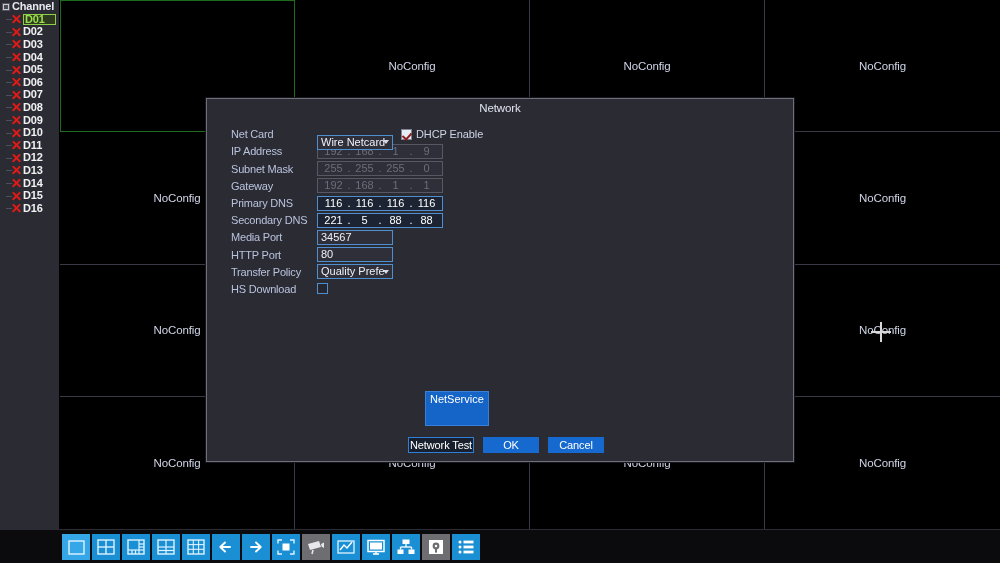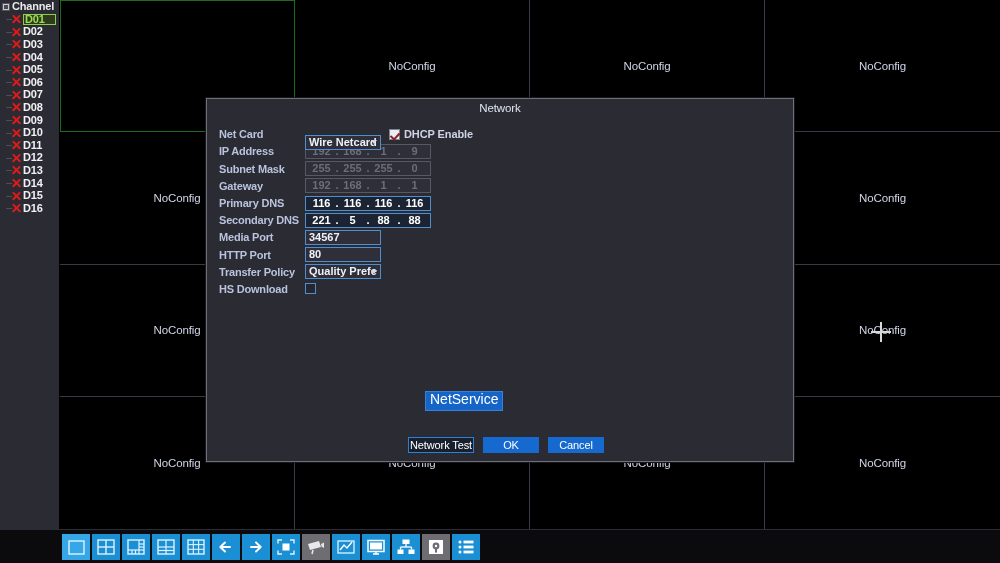--- a/index.html
+++ b/index.html
@@ -85,21 +85,21 @@
   
   #dialog {
     position: absolute; left: 206px; top: 98px; width: 588px; height: 364px;
     background: #2b2b33; border: 1px solid #6f6f7c;
     box-shadow: 0 0 0 1px #15151a;
   }
   #dialog-title {
     text-align: center; color: #dfe3ef; font-size: 11.5px;
     padding-top: 3px; height: 17px; letter-spacing: -0.1px;
   }
-  #form { position: absolute; left: 12px; top: 27px; width: 420px; font-weight: bold; }
+  #form { position: absolute; left: 24px; top: 27px; width: 420px; }
   .frow { display: flex; align-items: center; height: 16.6px; margin-bottom: 0.6px; }
   .flabel {
     width: 86px; color: #b9c3de; font-size: 11px; letter-spacing: -0.2px; flex: 0 0 auto;
   }
   .fctrl { position: relative; margin-top: 16px; }
 
   .select {
     width: 76px; height: 15px; background: #2f2f39;
     border: 1px solid #4f8fd0; color: #eef1f8; font-size: 11px;
     display: flex; align-items: center; padding: 0 12px 0 3px;
@@ -135,21 +135,21 @@
   .textbox {
     width: 76px; height: 15px; background: #2f2f39; border: 1px solid #4f8fd0;
     color: #eef1f8; font-size: 11px; padding: 0 3px; line-height: 13px;
     display: flex; align-items: center;
   }
   .chk-plain {
     width: 11px; height: 11px; background: #262630; border: 1px solid #4f8fd0;
   }
   #netservice-btn {
     position: absolute; left: 218px; top: 292px; background: #1565c8;
-    color: #ffffff; font-size: 14px; padding: 1px 4px 5px 4px;
+    color: #ffffff; font-size: 11px; padding: 1px 4px 20px 4px;
     border: 1px solid #3a7fd8; line-height: 12px;
   }
 
   
   #dlg-buttons {
     position: absolute; left: 12px; right: 0; top: 338px;
     display: flex; justify-content: center; gap: 9px;
   }
   .dbtn {
     font-size: 11px; color: #ffffff; height: 16px; line-height: 14px;

